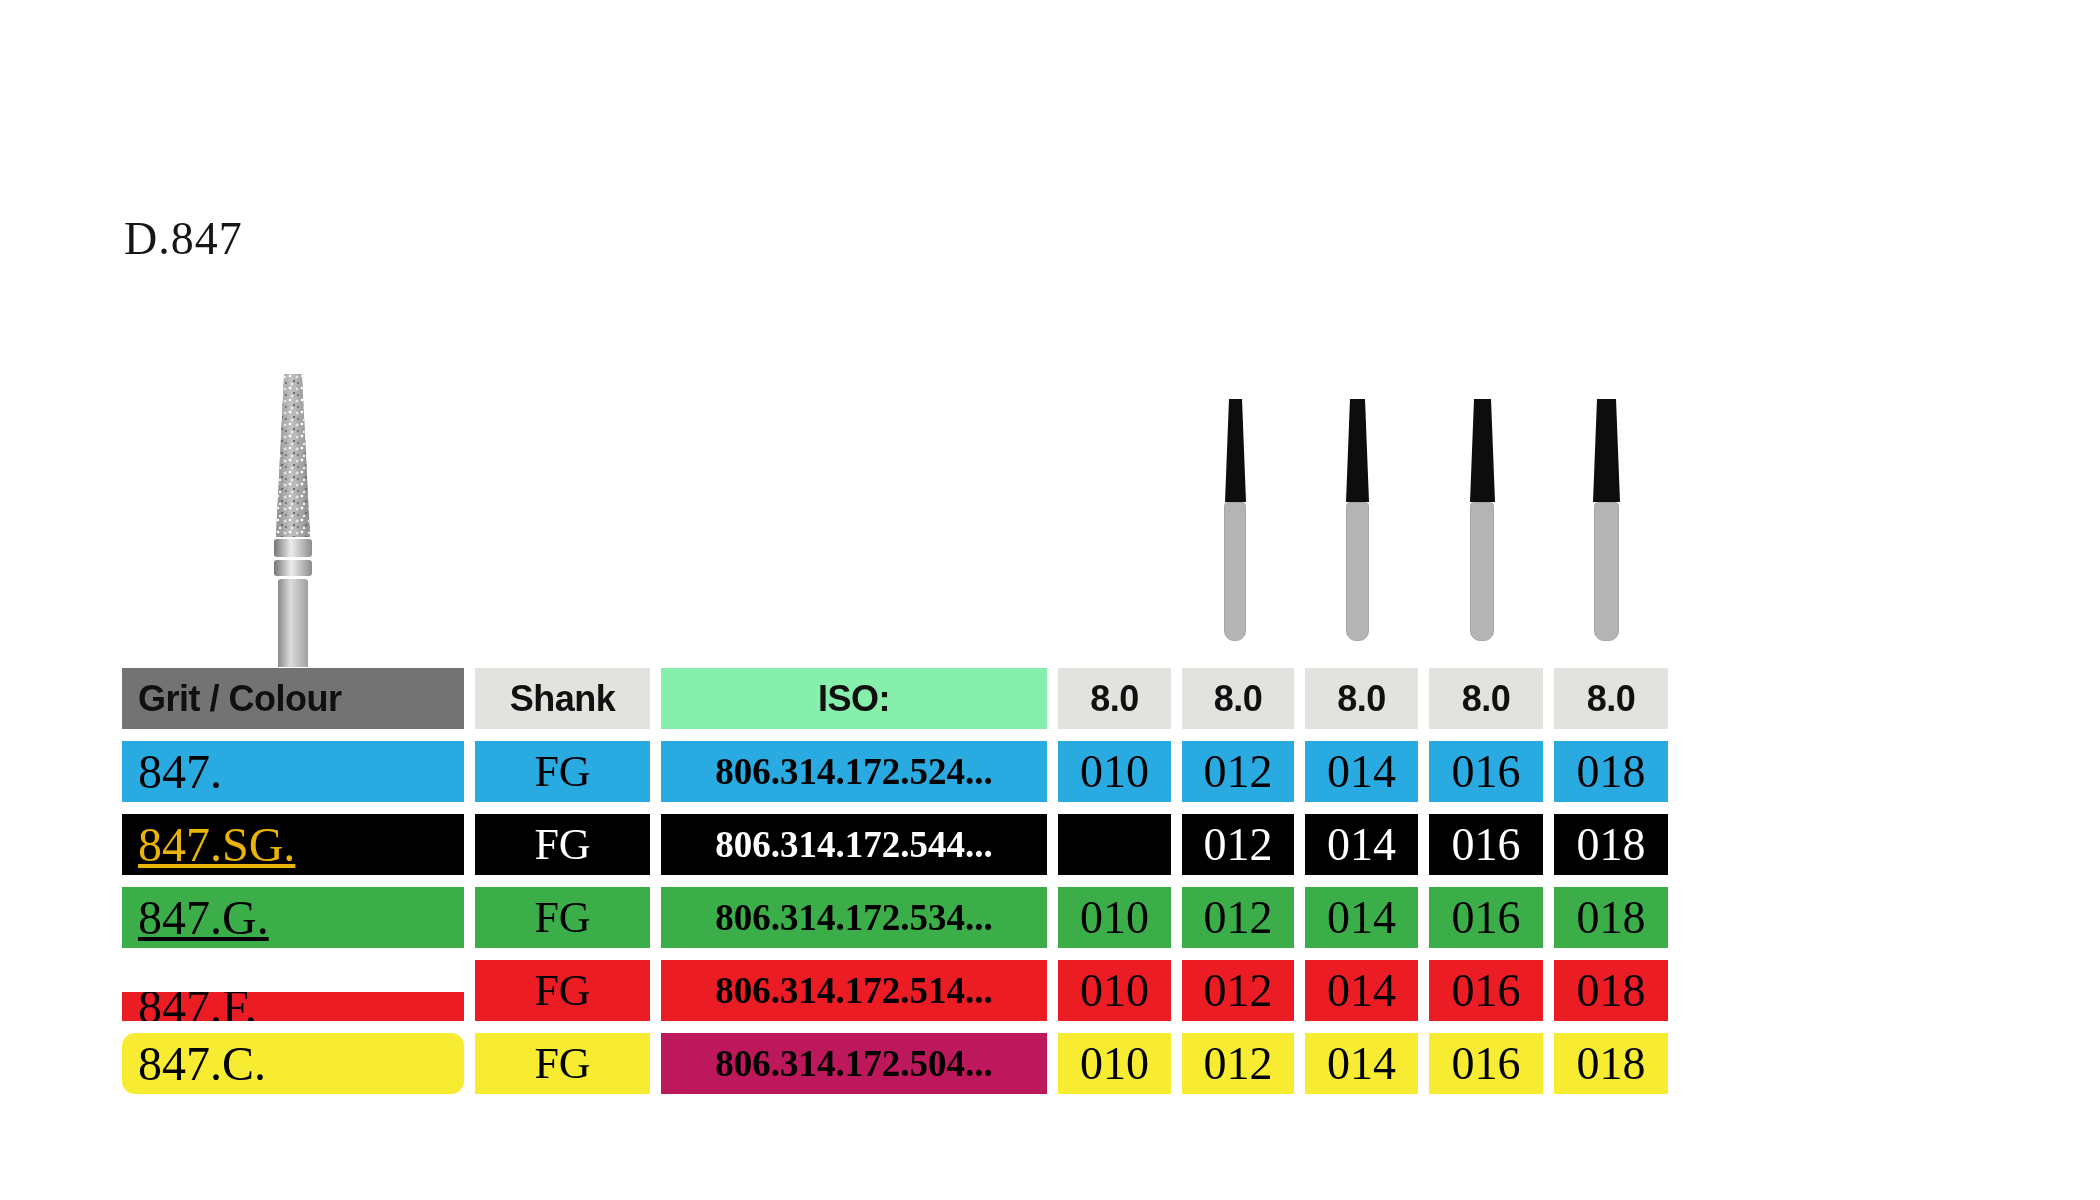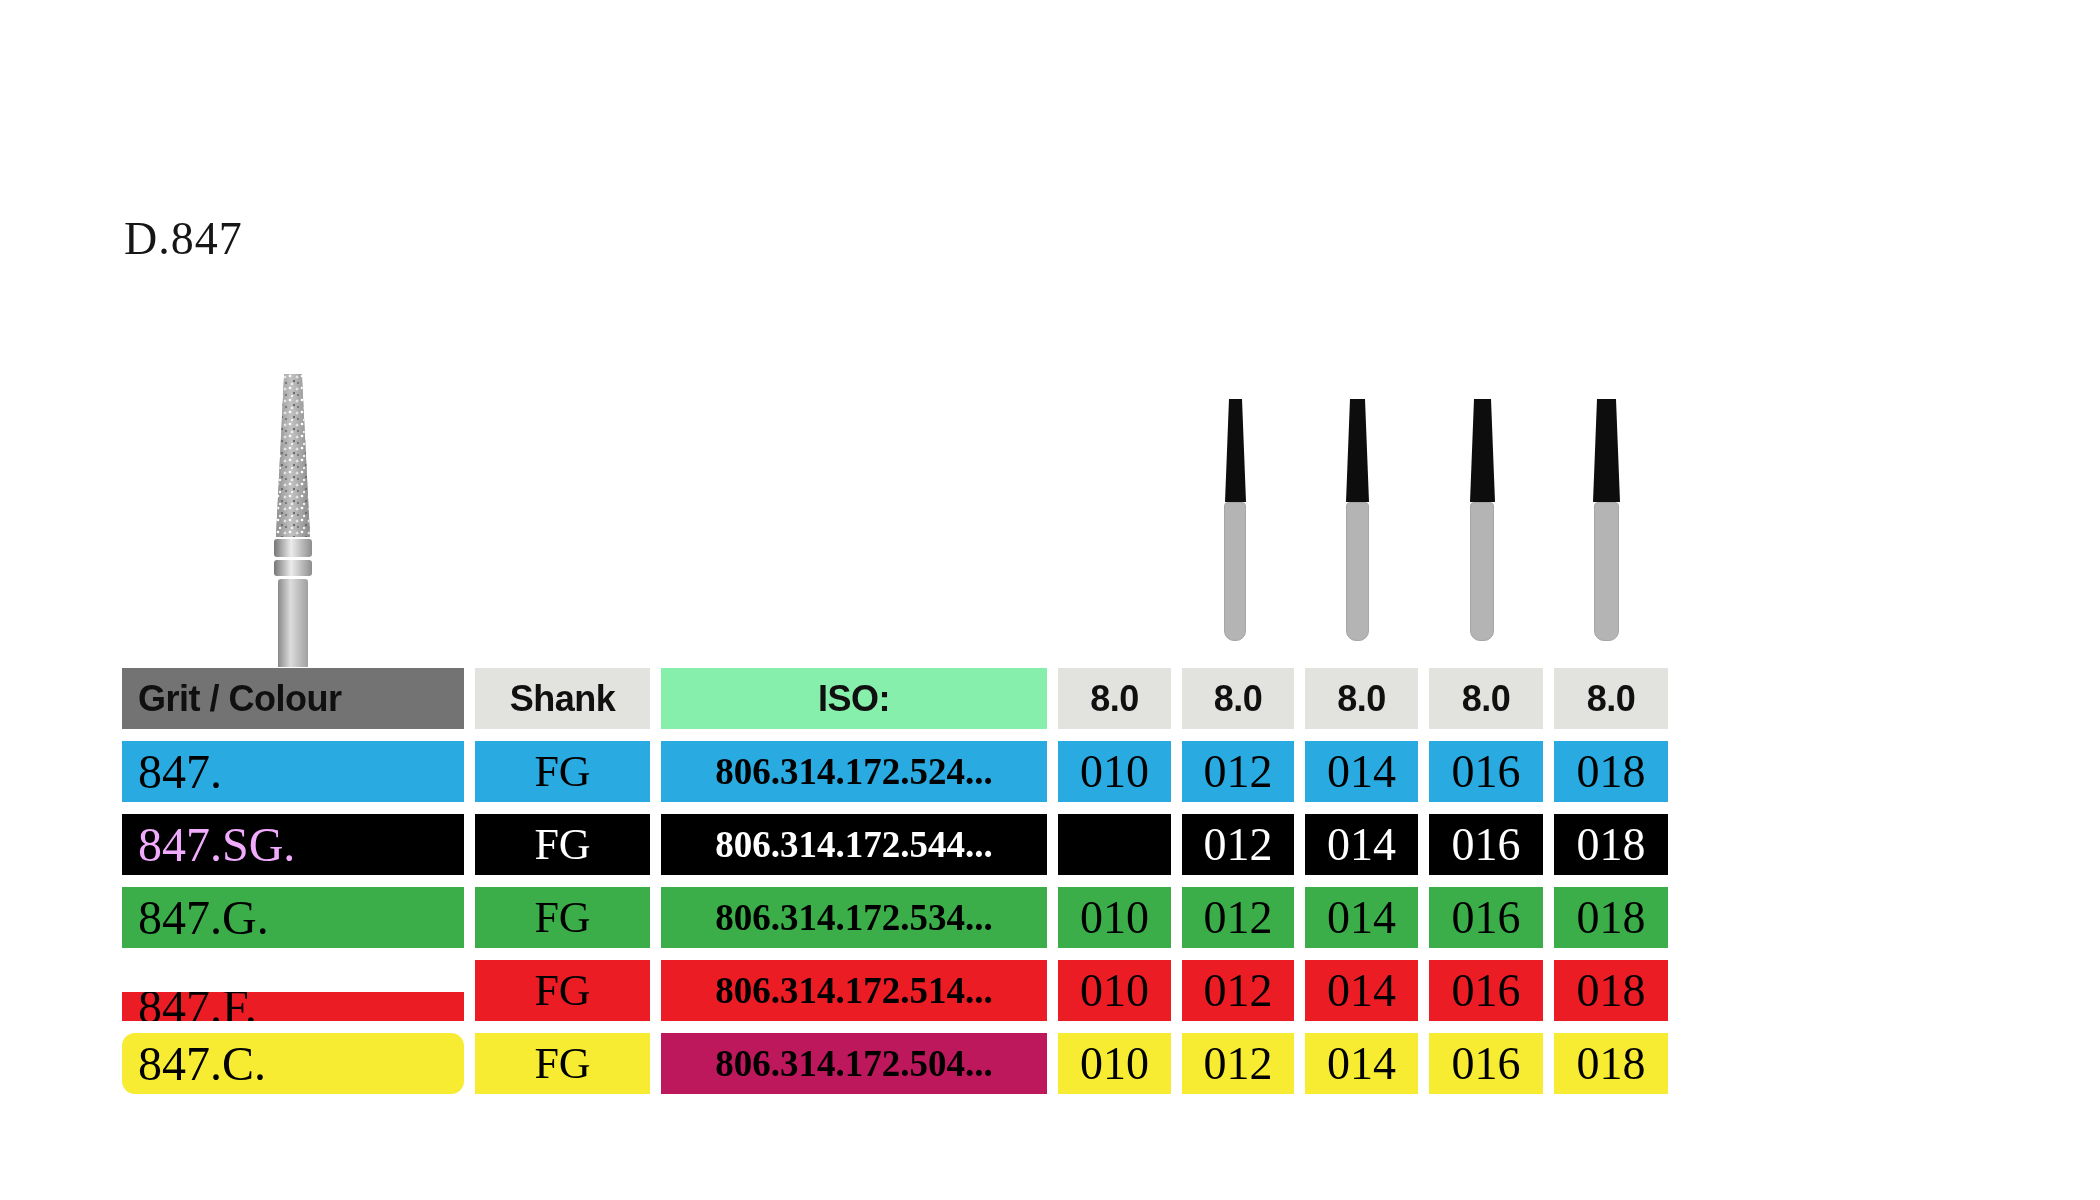--- a/index.html
+++ b/index.html
@@ -99,30 +99,30 @@
 
     <div class="cell grit left" style="background-color: rgb(41, 171, 226); color: rgb(0, 0, 0);">847.</div>
     <div class="cell shank" style="background-color: rgb(41, 171, 226); color: rgb(0, 0, 0);">FG</div>
     <div class="cell iso" style="background-color: rgb(41, 171, 226); color: rgb(0, 0, 0);">806.314.172.524...</div>
     <div class="cell size" style="background-color: rgb(41, 171, 226); color: rgb(0, 0, 0);">010</div>
     <div class="cell size" style="background-color: rgb(41, 171, 226); color: rgb(0, 0, 0);">012</div>
     <div class="cell size" style="background-color: rgb(41, 171, 226); color: rgb(0, 0, 0);">014</div>
     <div class="cell size" style="background-color: rgb(41, 171, 226); color: rgb(0, 0, 0);">016</div>
     <div class="cell size" style="background-color: rgb(41, 171, 226); color: rgb(0, 0, 0);">018</div>
 
-    <div class="cell grit left" style="background-color: rgb(0, 0, 0); color: #f0abfc;">847.SG.</div>
+    <div class="cell grit left" style="background-color: rgb(0, 0, 0); color: #eab308; text-decoration: underline;">847.SG.</div>
     <div class="cell shank" style="background-color: rgb(0, 0, 0); color: rgb(255, 255, 255);">FG</div>
     <div class="cell iso" style="background-color: rgb(0, 0, 0); color: rgb(255, 255, 255);">806.314.172.544...</div>
     <div class="cell size" style="background-color: rgb(0, 0, 0); color: rgb(255, 255, 255);"></div>
     <div class="cell size" style="background-color: rgb(0, 0, 0); color: rgb(255, 255, 255);">012</div>
     <div class="cell size" style="background-color: rgb(0, 0, 0); color: rgb(255, 255, 255);">014</div>
     <div class="cell size" style="background-color: rgb(0, 0, 0); color: rgb(255, 255, 255);">016</div>
     <div class="cell size" style="background-color: rgb(0, 0, 0); color: rgb(255, 255, 255);">018</div>
 
-    <div class="cell grit left" style="background-color: rgb(59, 174, 73); color: rgb(0, 0, 0);">847.G.</div>
+    <div class="cell grit left" style="background-color: rgb(59, 174, 73); color: rgb(0, 0, 0); text-decoration: underline;">847.G.</div>
     <div class="cell shank" style="background-color: rgb(59, 174, 73); color: rgb(0, 0, 0);">FG</div>
     <div class="cell iso" style="background-color: rgb(59, 174, 73); color: rgb(0, 0, 0);">806.314.172.534...</div>
     <div class="cell size" style="background-color: rgb(59, 174, 73); color: rgb(0, 0, 0);">010</div>
     <div class="cell size" style="background-color: rgb(59, 174, 73); color: rgb(0, 0, 0);">012</div>
     <div class="cell size" style="background-color: rgb(59, 174, 73); color: rgb(0, 0, 0);">014</div>
     <div class="cell size" style="background-color: rgb(59, 174, 73); color: rgb(0, 0, 0);">016</div>
     <div class="cell size" style="background-color: rgb(59, 174, 73); color: rgb(0, 0, 0);">018</div>
 
     <div class="cell grit left" style="background-color: rgb(236, 28, 36); color: rgb(0, 0, 0); margin-top: 32px;">847.F.</div>
     <div class="cell shank" style="background-color: rgb(236, 28, 36); color: rgb(0, 0, 0);">FG</div>

